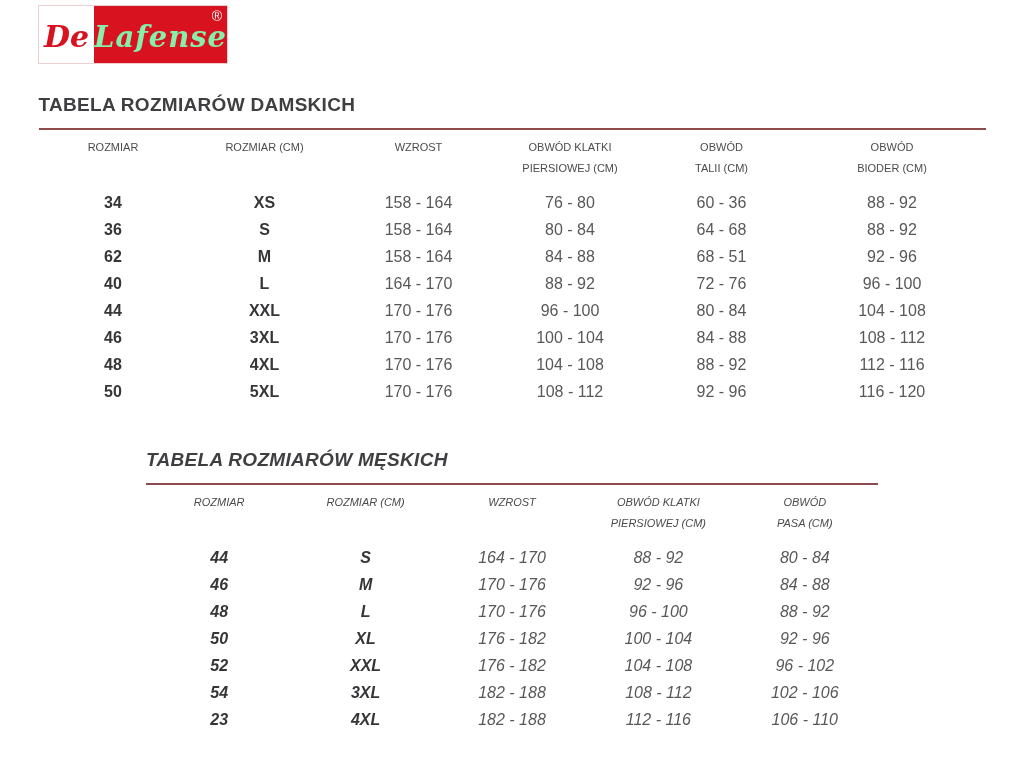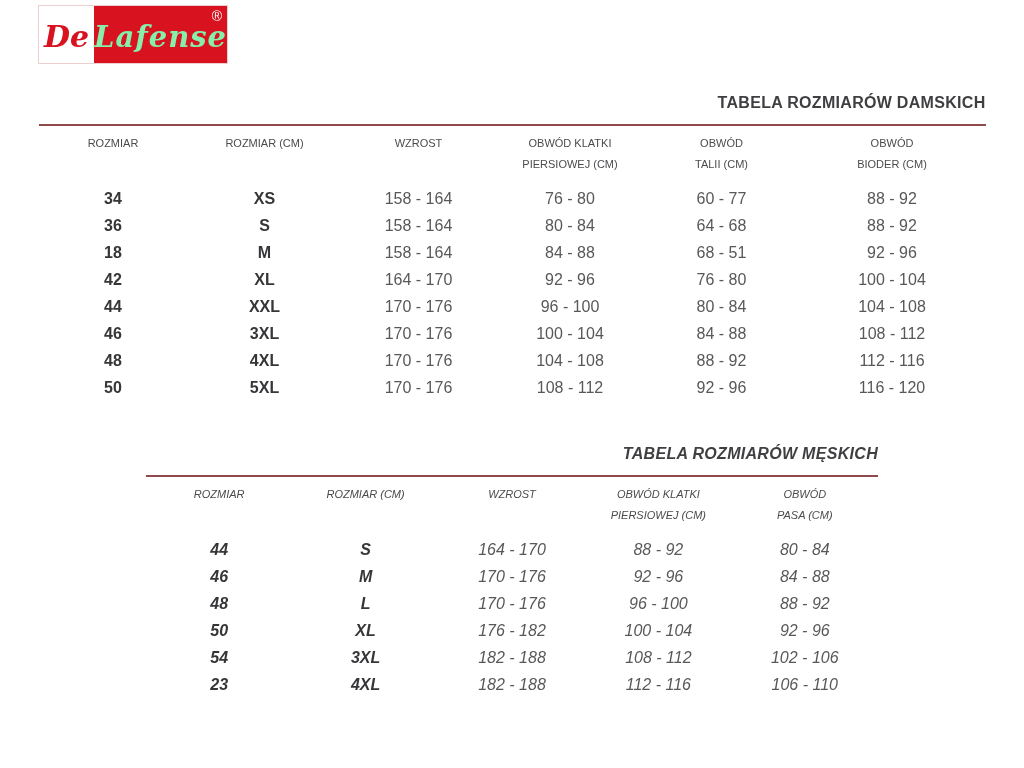--- a/index.html
+++ b/index.html
@@ -25,21 +25,21 @@
   .logo-right{flex:1;background:var(--logo-red);position:relative;display:flex;align-items:center;justify-content:center;}
   .script{font-family:"DejaVu Serif", serif;font-style:italic;font-weight:700;}
   .logo-left .script{color:var(--logo-red);font-size:30px;transform:translateY(2px);}
   .logo-right .script{color:#86efac;font-size:29px;letter-spacing:1px;transform:translateY(2px);}
   .reg{position:absolute;top:2px;right:5px;color:#fff;font-size:14px;font-style:normal;font-family:"Liberation Sans",sans-serif;}
   
   .size-section{margin:0 auto;}
   .size-section.women{width:947px;padding-top:94px;}
   .size-section.men{width:732px;margin-top:44px;font-style:italic;}
   .section-title{
-    text-align:right;font-size:16px;font-weight:700;color:var(--title-text);
+    text-align:left;font-size:19px;font-weight:700;color:var(--title-text);
     letter-spacing:.3px;margin-bottom:12px;
   }
   .divider{border:none;border-top:2px solid var(--divider);height:0;margin:0;}
   
   .size-table{width:100%;border-collapse:collapse;table-layout:fixed;}
   .size-table th{
     font-weight:400;color:var(--header-text);font-size:11px;text-align:center;
     white-space:pre-line;line-height:21px;padding:7px 0 6px;vertical-align:top;
   }
   .size-table td{
@@ -87,46 +87,46 @@
             <th>OBWÓD
 BIODER (CM)</th>
           </tr>
         </thead>
         <tbody>
           <tr>
             <td class="em">34</td>
             <td class="em">XS</td>
             <td>158 - 164</td>
             <td>76 - 80</td>
-            <td>60 - 77</td>
+            <td>60 - 36</td>
             <td>88 - 92</td>
           </tr>
           <tr>
             <td class="em">36</td>
             <td class="em">S</td>
             <td>158 - 164</td>
             <td>80 - 84</td>
             <td>64 - 68</td>
             <td>88 - 92</td>
           </tr>
           <tr>
-            <td class="em">18</td>
+            <td class="em">62</td>
             <td class="em">M</td>
             <td>158 - 164</td>
             <td>84 - 88</td>
             <td>68 - 51</td>
             <td>92 - 96</td>
           </tr>
           <tr>
-            <td class="em">42</td>
-            <td class="em">XL</td>
+            <td class="em">40</td>
+            <td class="em">L</td>
             <td>164 - 170</td>
-            <td>92 - 96</td>
-            <td>76 - 80</td>
-            <td>100 - 104</td>
+            <td>88 - 92</td>
+            <td>72 - 76</td>
+            <td>96 - 100</td>
           </tr>
           <tr>
             <td class="em">44</td>
             <td class="em">XXL</td>
             <td>170 - 176</td>
             <td>96 - 100</td>
             <td>80 - 84</td>
             <td>104 - 108</td>
           </tr>
           <tr>
@@ -195,20 +195,27 @@
             <td>88 - 92</td>
           </tr>
           <tr>
             <td class="em">50</td>
             <td class="em">XL</td>
             <td>176 - 182</td>
             <td>100 - 104</td>
             <td>92 - 96</td>
           </tr>
           <tr>
+            <td class="em">52</td>
+            <td class="em">XXL</td>
+            <td>176 - 182</td>
+            <td>104 - 108</td>
+            <td>96 - 102</td>
+          </tr>
+          <tr>
             <td class="em">54</td>
             <td class="em">3XL</td>
             <td>182 - 188</td>
             <td>108 - 112</td>
             <td>102 - 106</td>
           </tr>
           <tr>
             <td class="em">23</td>
             <td class="em">4XL</td>
             <td>182 - 188</td>

